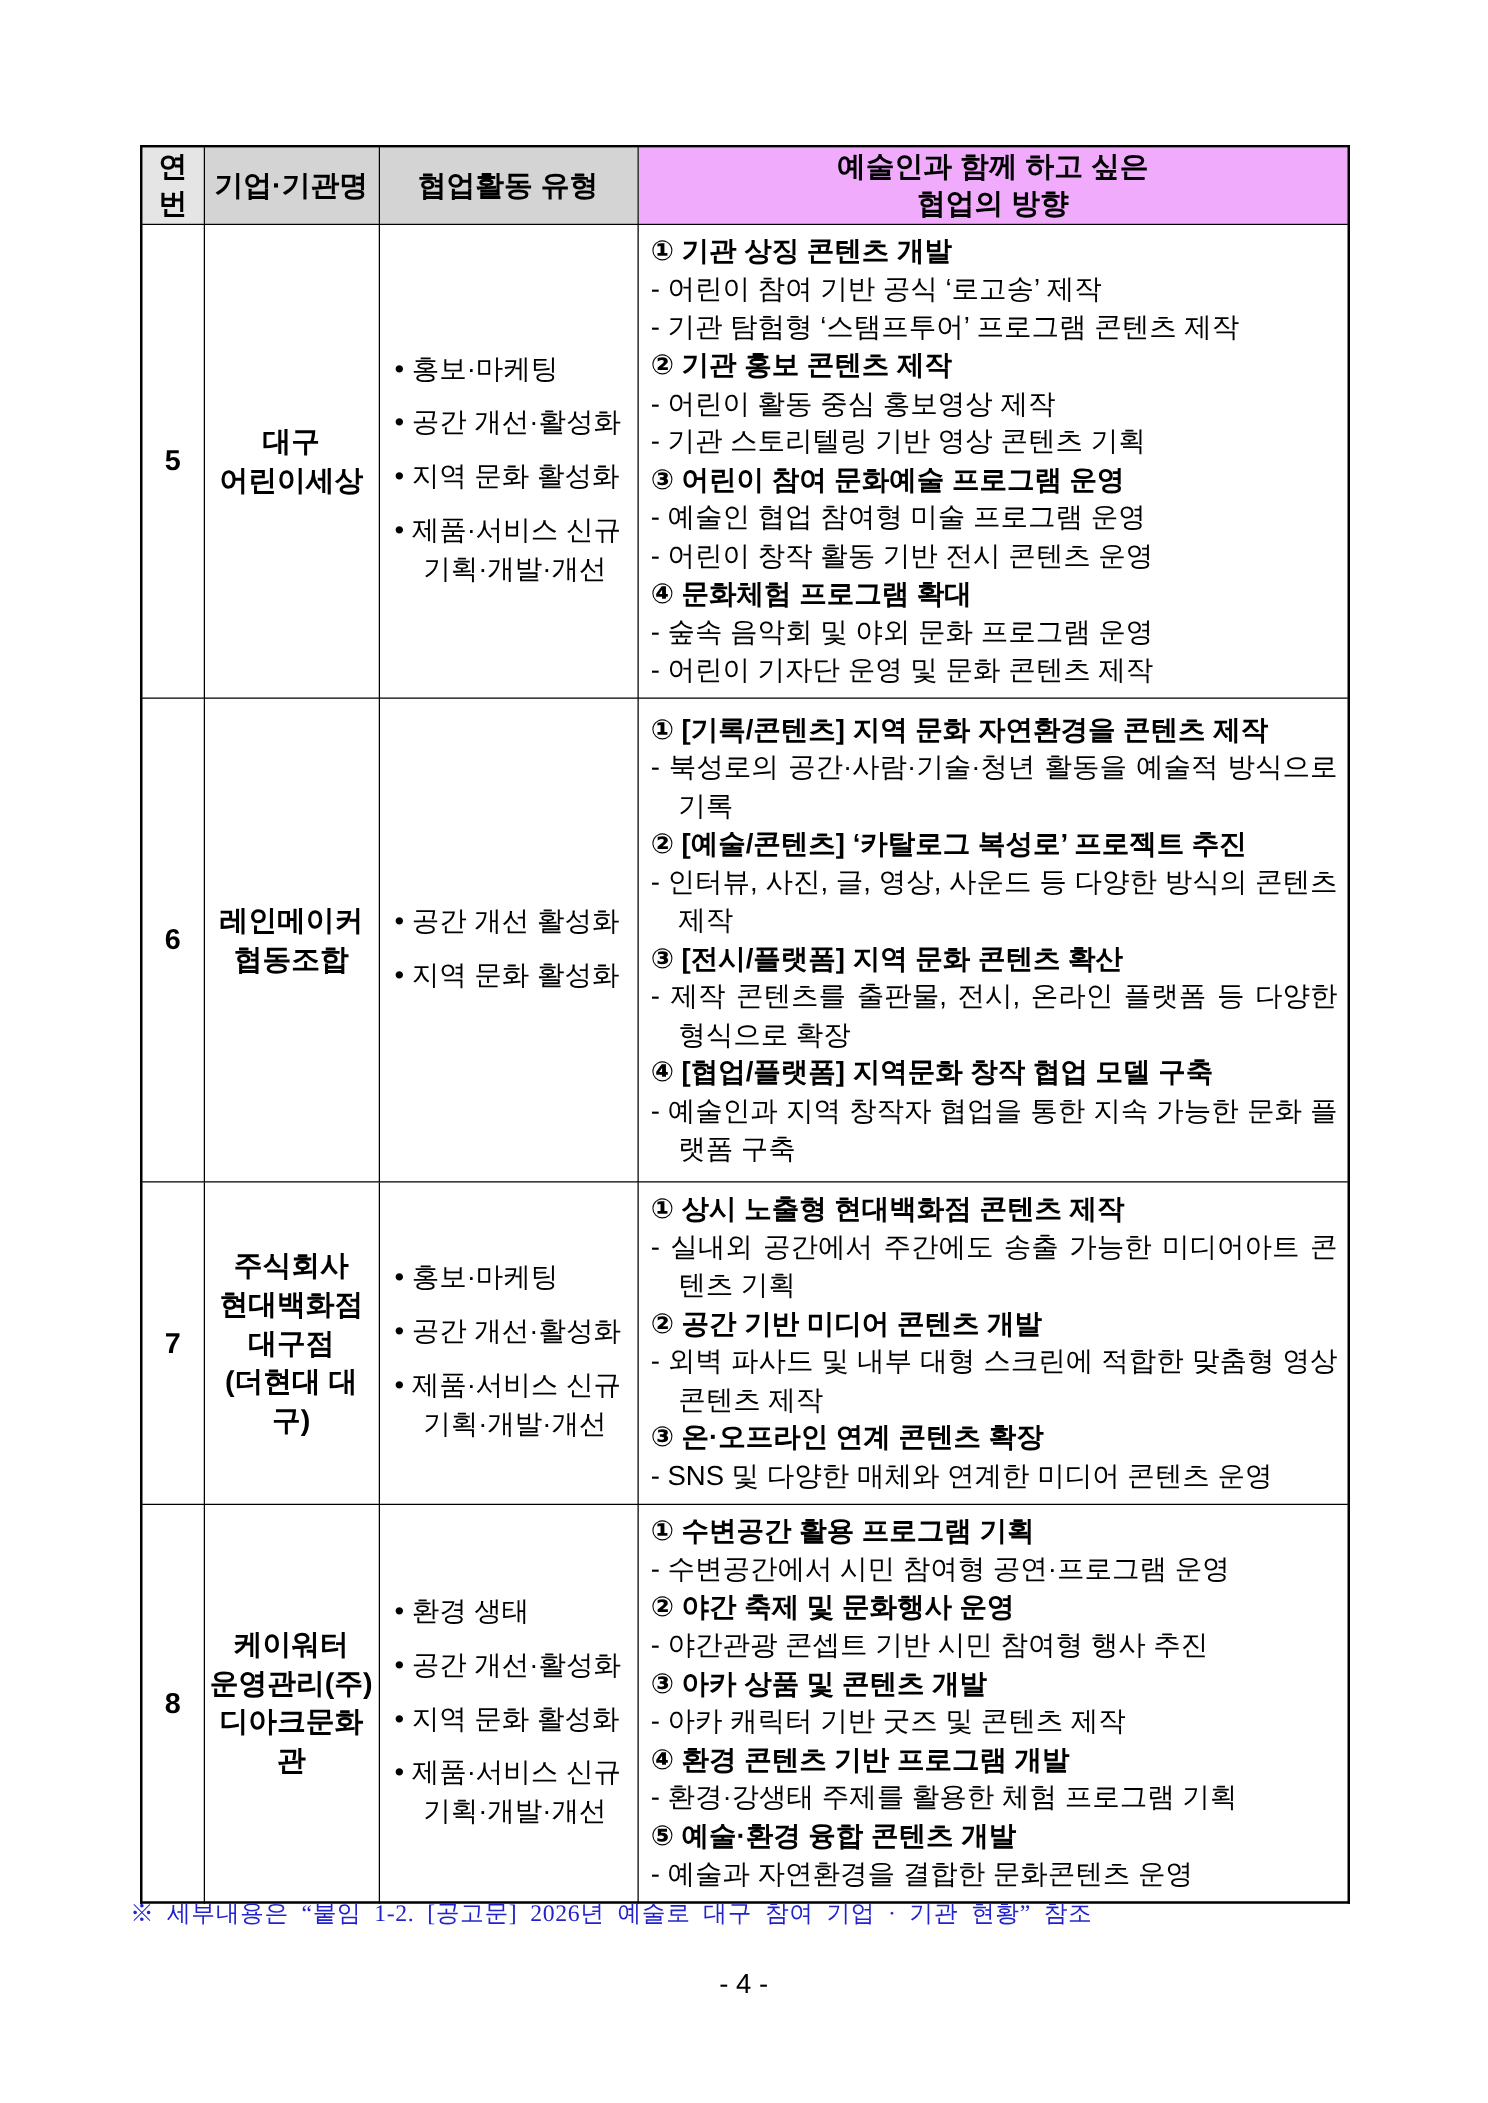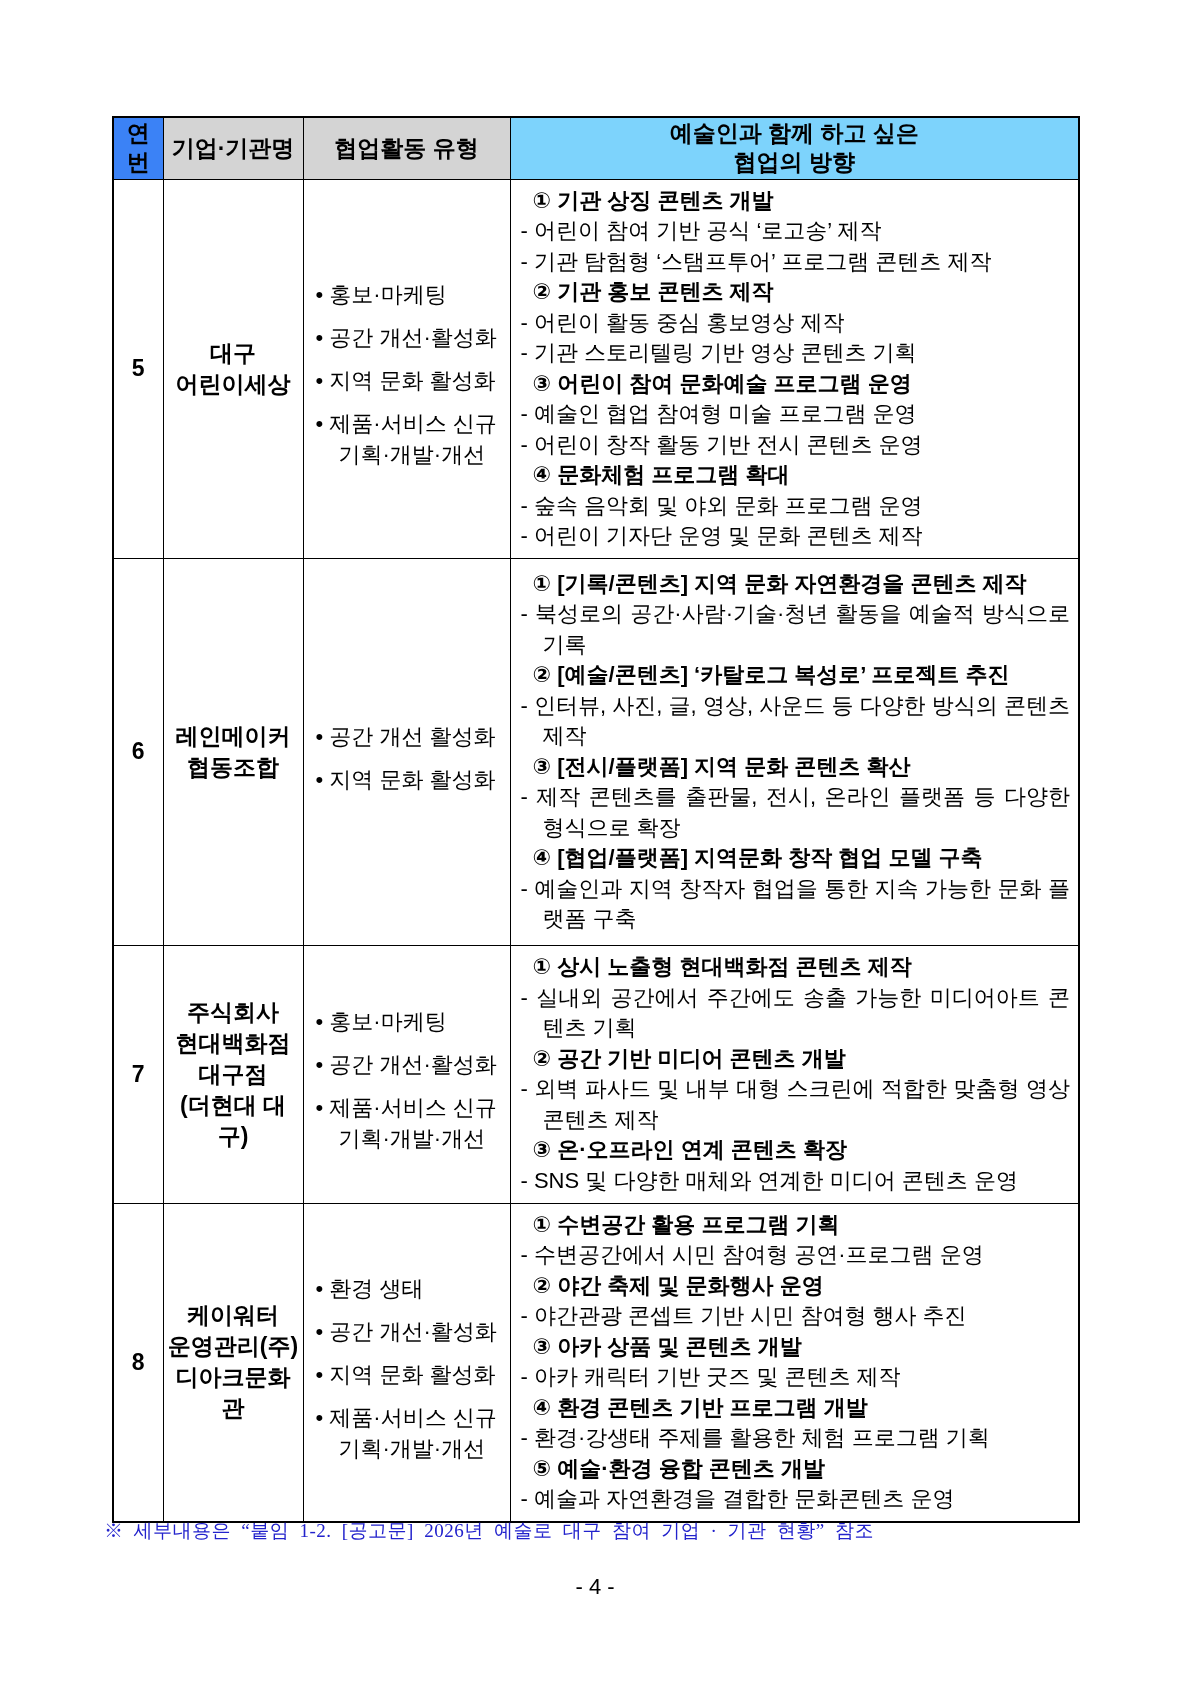--- a/index.html
+++ b/index.html
@@ -55,21 +55,20 @@
     font-size:22px;line-height:30.5px;
   }
   .dir-item{
     padding-left:22px;text-indent:-22px;
     text-align:justify;
     word-break:normal;
   }
   .dir-item.bold{
     font-weight:bold;
     text-align:left;
-    margin-left:12px;
   }
   .footnote{
     position:absolute;left:104px;top:1518px;width:1000px;
     font-family:"Liberation Serif","DejaVu Serif",serif;
     font-size:19px;
     letter-spacing:0.5px;
     word-spacing:5px;
     white-space:nowrap;
   }
   .footnote .marker{margin-right:10px;}
@@ -87,24 +86,24 @@
 
   <table class="collab">
     <colgroup>
       <col style="width:50px">
       <col style="width:140px">
       <col style="width:207px">
       <col style="width:569px">
     </colgroup>
     <thead>
       <tr>
-        <th style="background: #3b82f6;">연번</th>
+        <th style="background: #e5e5e5;">연번</th>
         <th style="background: rgb(212, 212, 212);">기업·기관명</th>
         <th style="background: rgb(212, 212, 212);">협업활동 유형</th>
-        <th style="background: #7dd3fc;">
+        <th style="background: #f0abfc;">
           <div>예술인과 함께 하고 싶은</div>
           <div>협업의 방향</div>
         </th>
       </tr>
     </thead>
     <tbody>
         <tr style="height: 368px;">
           <td class="num-cell">5</td>
           <td class="name-cell">
             <div>대구</div>

